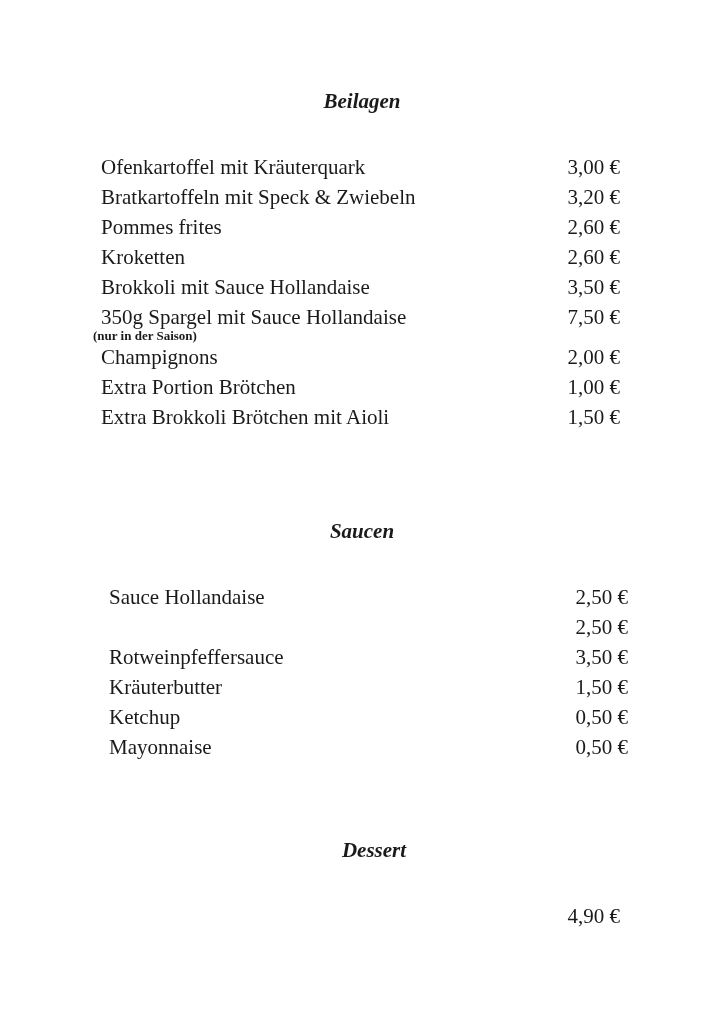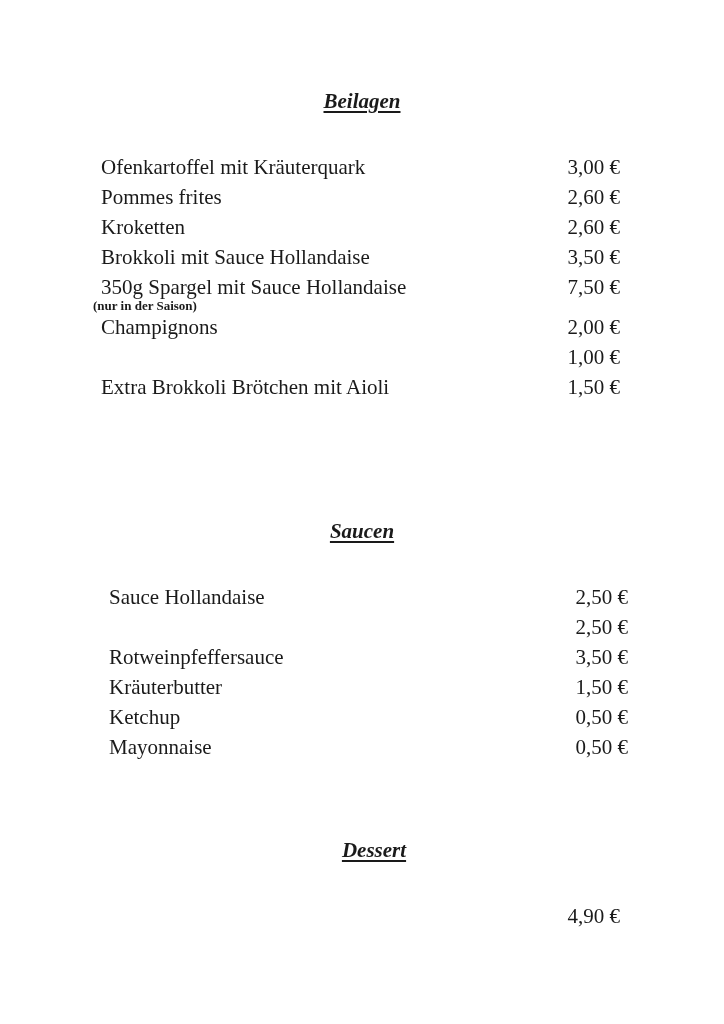--- a/index.html
+++ b/index.html
@@ -3,37 +3,41 @@
   <meta charset="utf-8">
   <style>
     html, body { margin: 0; padding: 0; background: #ffffff; }
     body {
       width: 724px; height: 1024px; position: relative; overflow: hidden;
       font-family: "Liberation Serif", "DejaVu Serif", serif;
       color: #1a1a1a;
     }
     .heading {
       position: absolute; left: 0; width: 724px; text-align: center;
-      font-weight: bold; font-style: italic; text-decoration: underline;
+      font-weight: bold; font-style: italic; 
       font-size: 21px; line-height: 24px; text-underline-offset: 3px;
     }
     .list { position: absolute; left: 93px; width: 527px; }
     .row { position: relative; height: 30px; font-size: 21px; line-height: 30px; }
     .row .name { position: absolute; left: 8px; white-space: nowrap; }
     .row .price { position: absolute; right: 0; white-space: nowrap; }
     .note { font-size: 13px; line-height: 16px; height: 16px; margin-top: -4px; margin-bottom: -2px; font-weight: bold; }
   </style>
 </head>
 <body>
 
 <div class="heading" style="top:89px;">Beilagen</div>
 <div class="list" style="top:152px;">
   <div class="row">
       <span class="name">Ofenkartoffel mit Kräuterquark</span>
       <span class="price">3,00 €</span>
+    </div>
+  <div class="row">
+      <span class="name">Bratkartoffeln mit Speck &amp; Zwiebeln</span>
+      <span class="price">3,20 €</span>
     </div>
   <div class="row">
       <span class="name">Pommes frites</span>
       <span class="price">2,60 €</span>
     </div>
   <div class="row">
       <span class="name">Kroketten</span>
       <span class="price">2,60 €</span>
     </div>
   <div class="row">
@@ -43,20 +47,21 @@
   <div class="row">
       <span class="name">350g Spargel mit Sauce Hollandaise</span>
       <span class="price">7,50 €</span>
     </div>
   <div class="note">(nur in der Saison)</div>
   <div class="row">
       <span class="name">Champignons</span>
       <span class="price">2,00 €</span>
     </div>
   <div class="row">
+      <span class="name">Extra Portion Brötchen</span>
       <span class="price">1,00 €</span>
     </div>
   <div class="row">
       <span class="name">Extra Brokkoli Brötchen mit Aioli</span>
       <span class="price">1,50 €</span>
     </div>
 </div>
 
 <div class="heading" style="top:519px;">Saucen</div>
 <div class="list" style="top:582px;margin-left:8px;">

